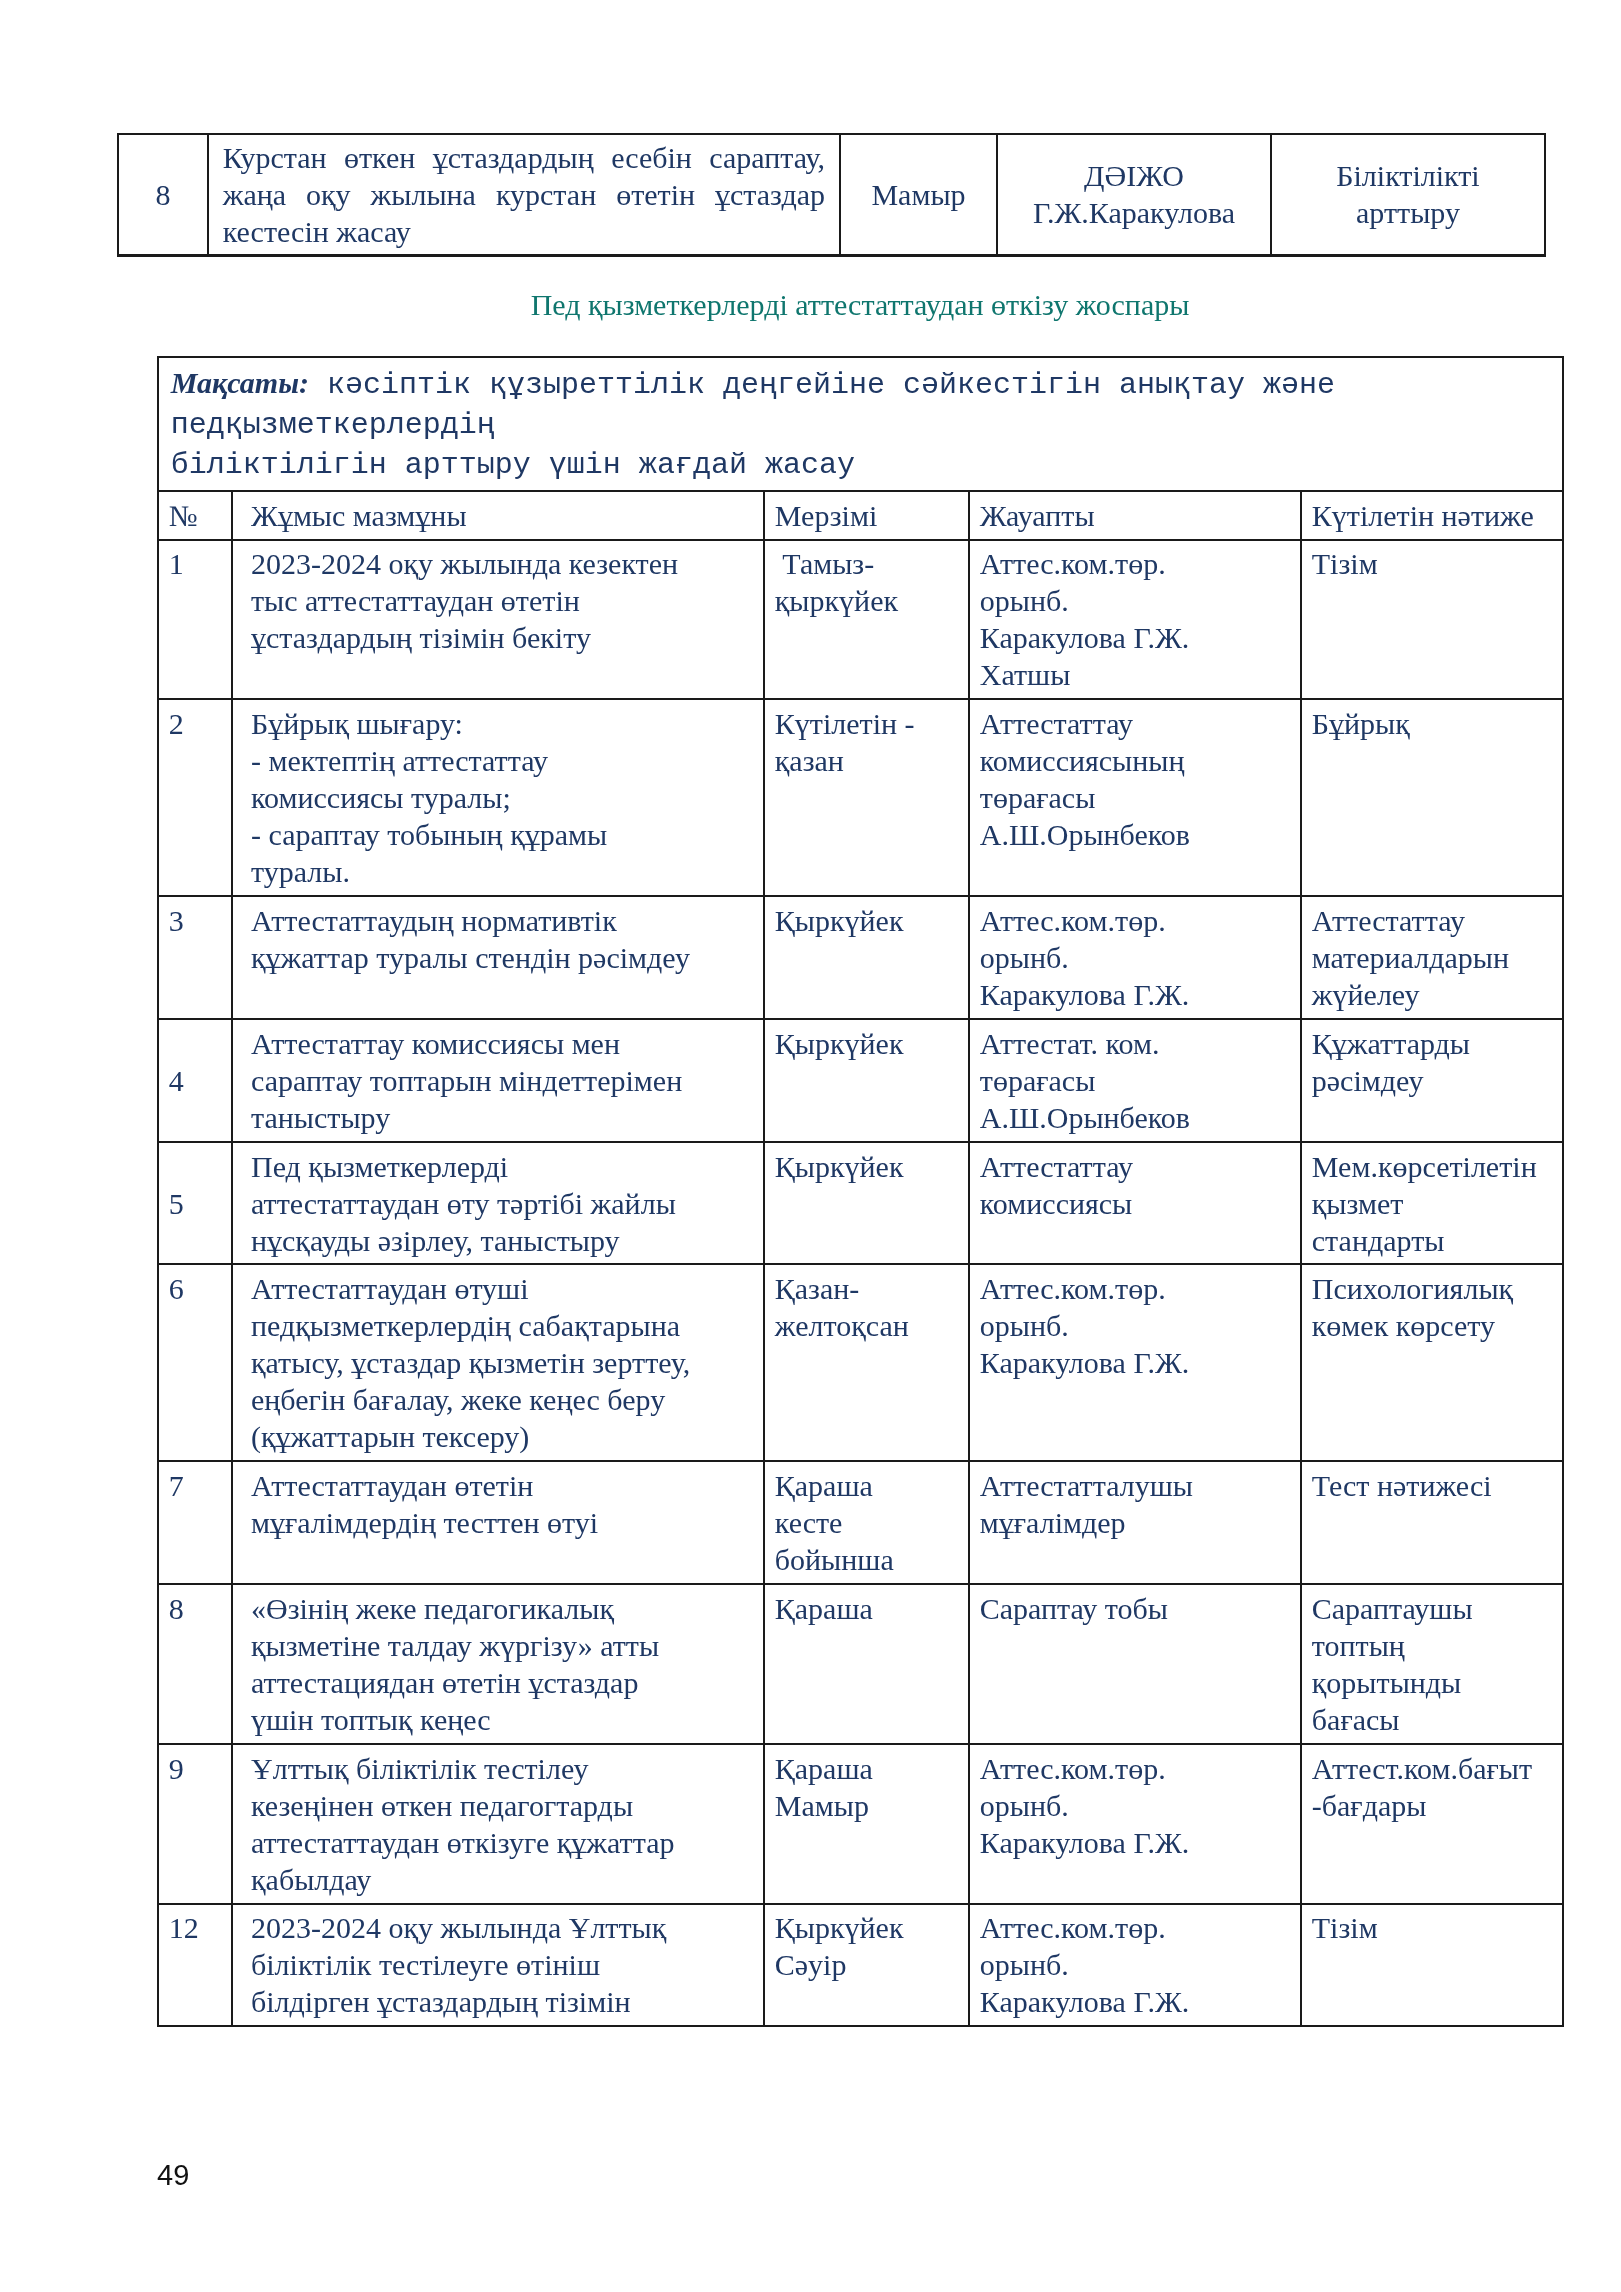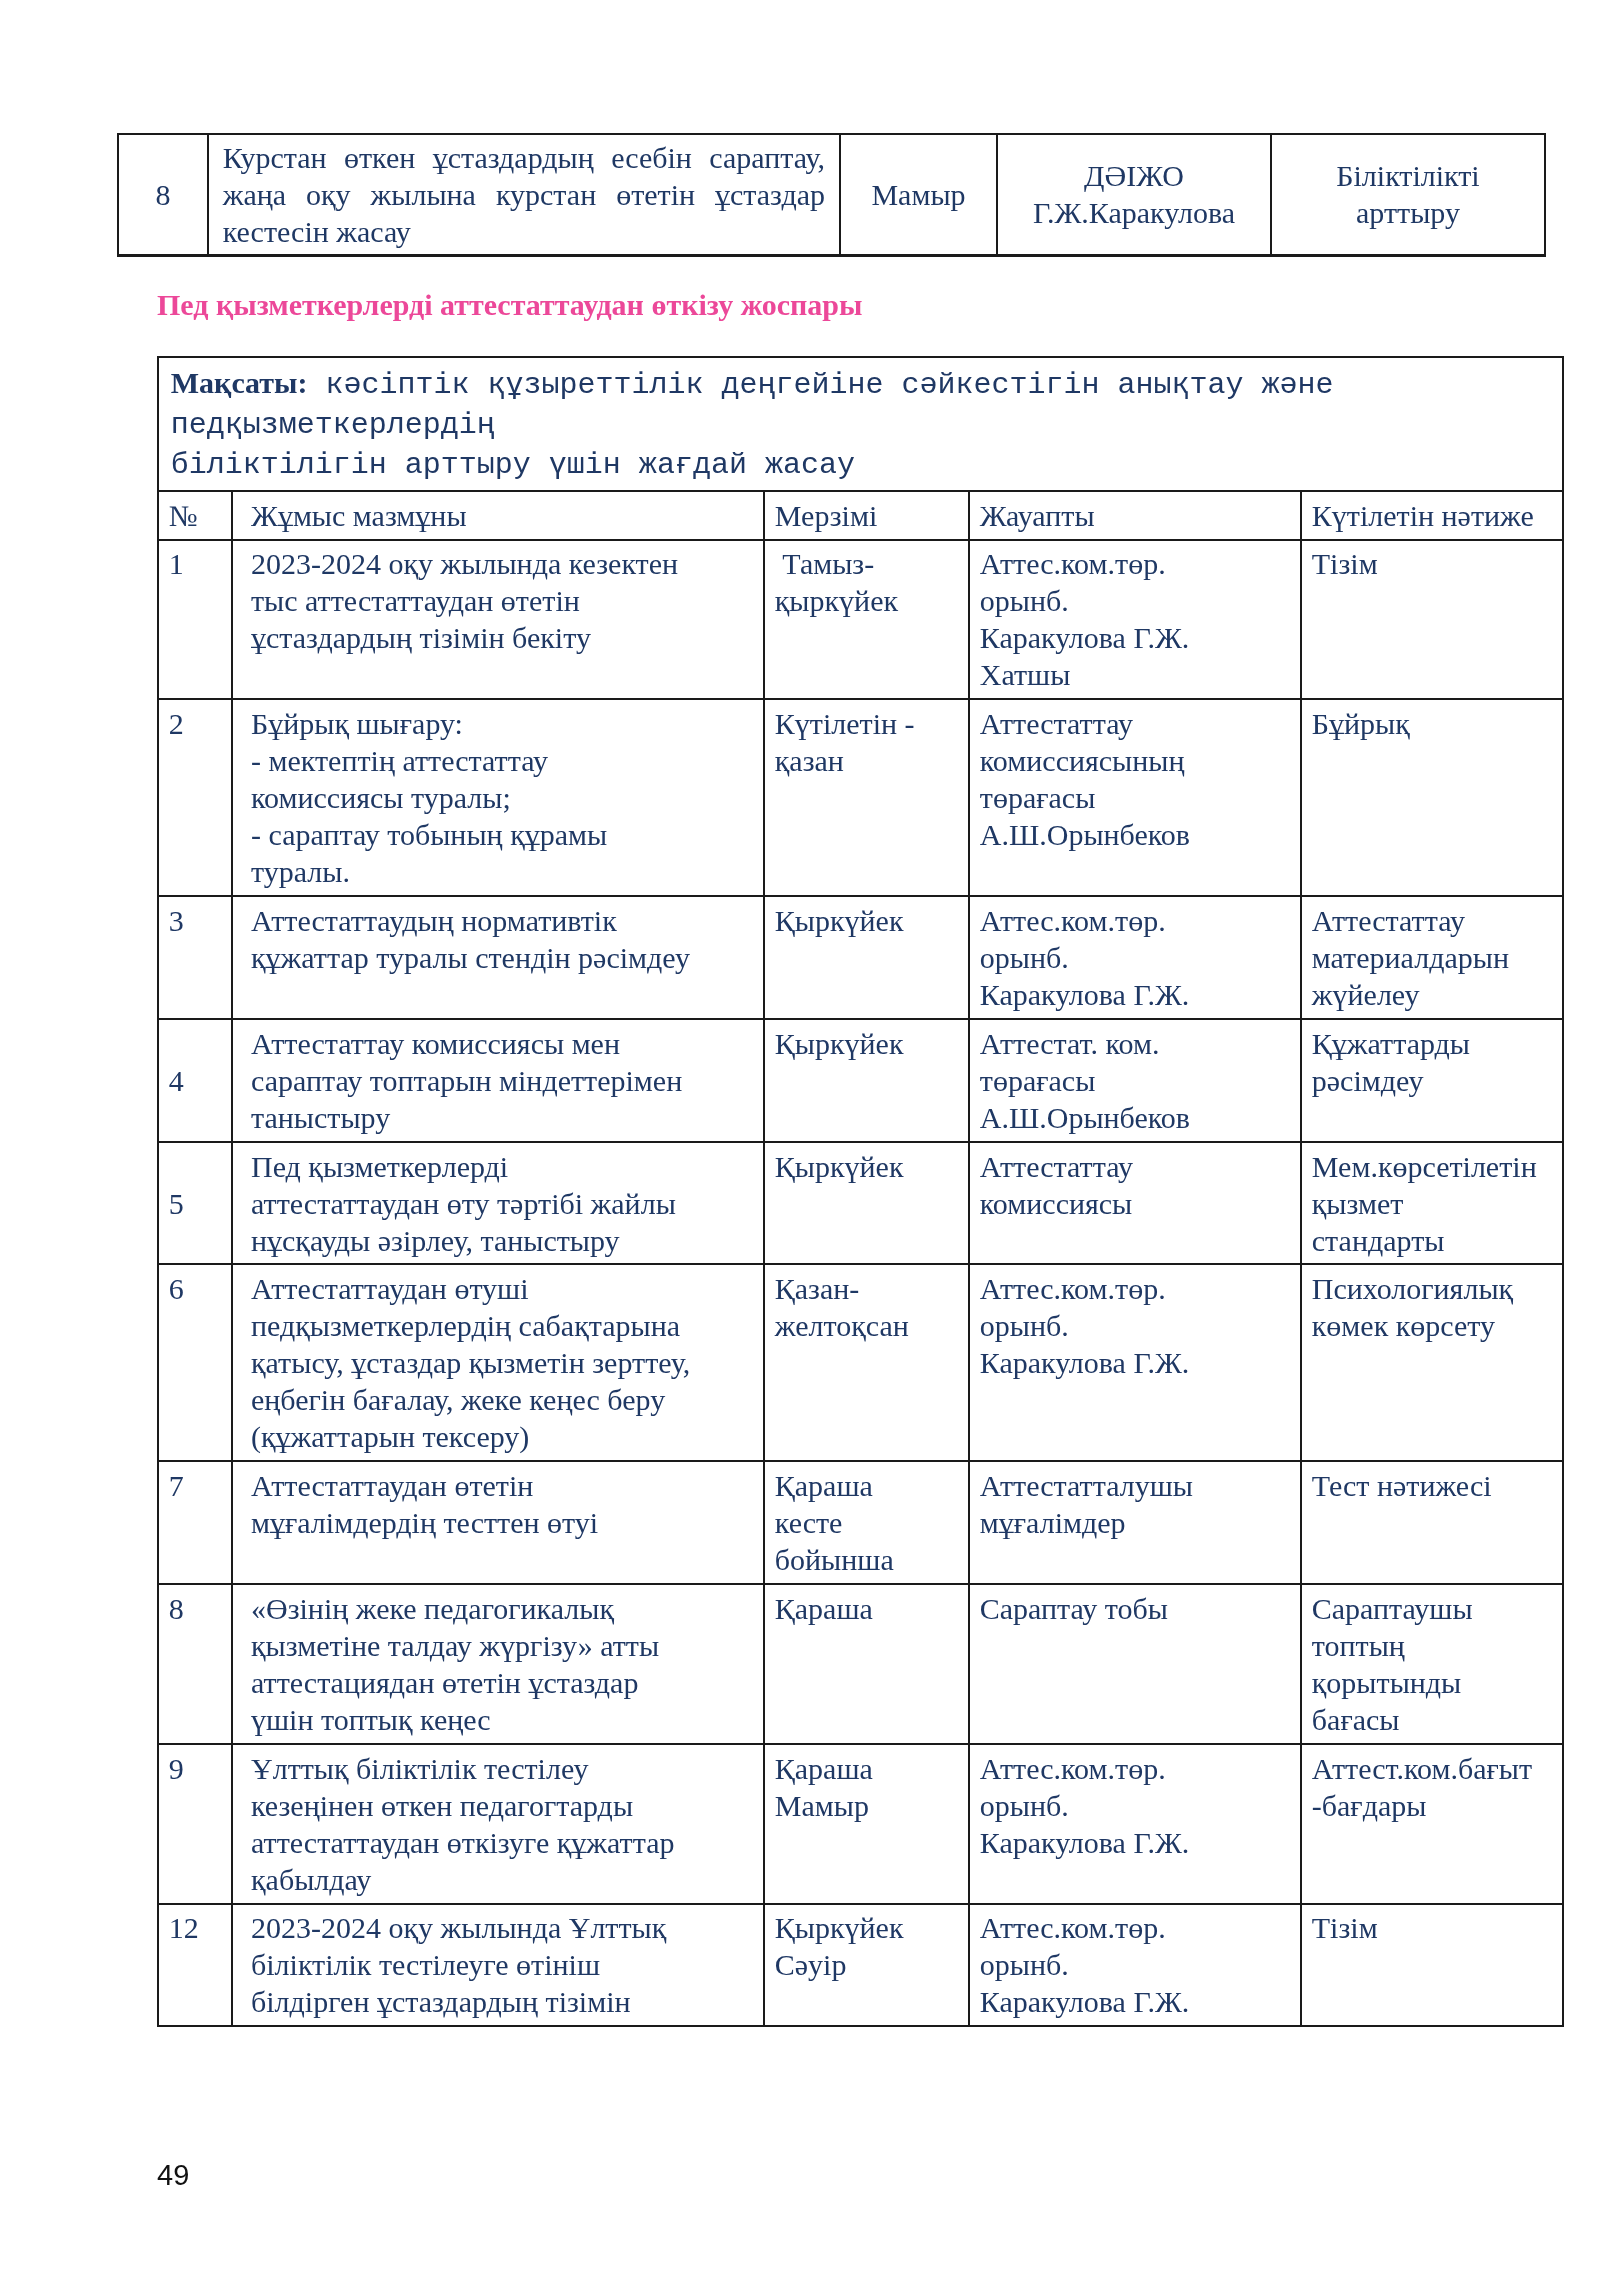--- a/index.html
+++ b/index.html
@@ -35,42 +35,43 @@
   .top-table .cell-task {
     text-align: justify;
     vertical-align: top;
     padding-left: 13.7px; padding-right: 14px;
   }
   .top-table .cell-center { text-align: center; white-space: pre-line; }
 
   
   .heading {
     position: absolute; left: 157px; top: 285px; width: 1406px;
-    font-weight: bold;
+    text-align: center;
+    font-weight: normal;
     font-size: 30px; line-height: 39px;
-    color: #ec4899;
+    color: #0f766e;
   }
 
   
   .plan-table {
     position: absolute; left: 157px; top: 356px;
     width: 1406px;
     border-collapse: collapse;
     table-layout: fixed;
     font-size: 30px; line-height: 37px;
   }
   .plan-table td {
     border: 2px solid #1a1a1a;
     border-top-width: 2.9px;
     border-bottom-width: 2.9px;
     padding: 4.9px 9.8px;
     vertical-align: top;
   }
   .plan-table .goal-cell { padding: 5.9px 11.8px; }
-  .goal-label { font-weight: bold; }
+  .goal-label { font-weight: bold; font-style: italic; }
   .goal-text { white-space: pre-line; font-family: Liberation Mono, monospace; }
   .plan-table .pre { white-space: pre-line; }
   .plan-table .cell-task { padding-left: 18px; }
   .plan-table .v-mid { vertical-align: middle; }
 
   
   .page-number {
     position: absolute; left: 157px; top: 2159px; width: 1406px;
     font-family: "Liberation Sans", sans-serif;
     font-size: 29px;

